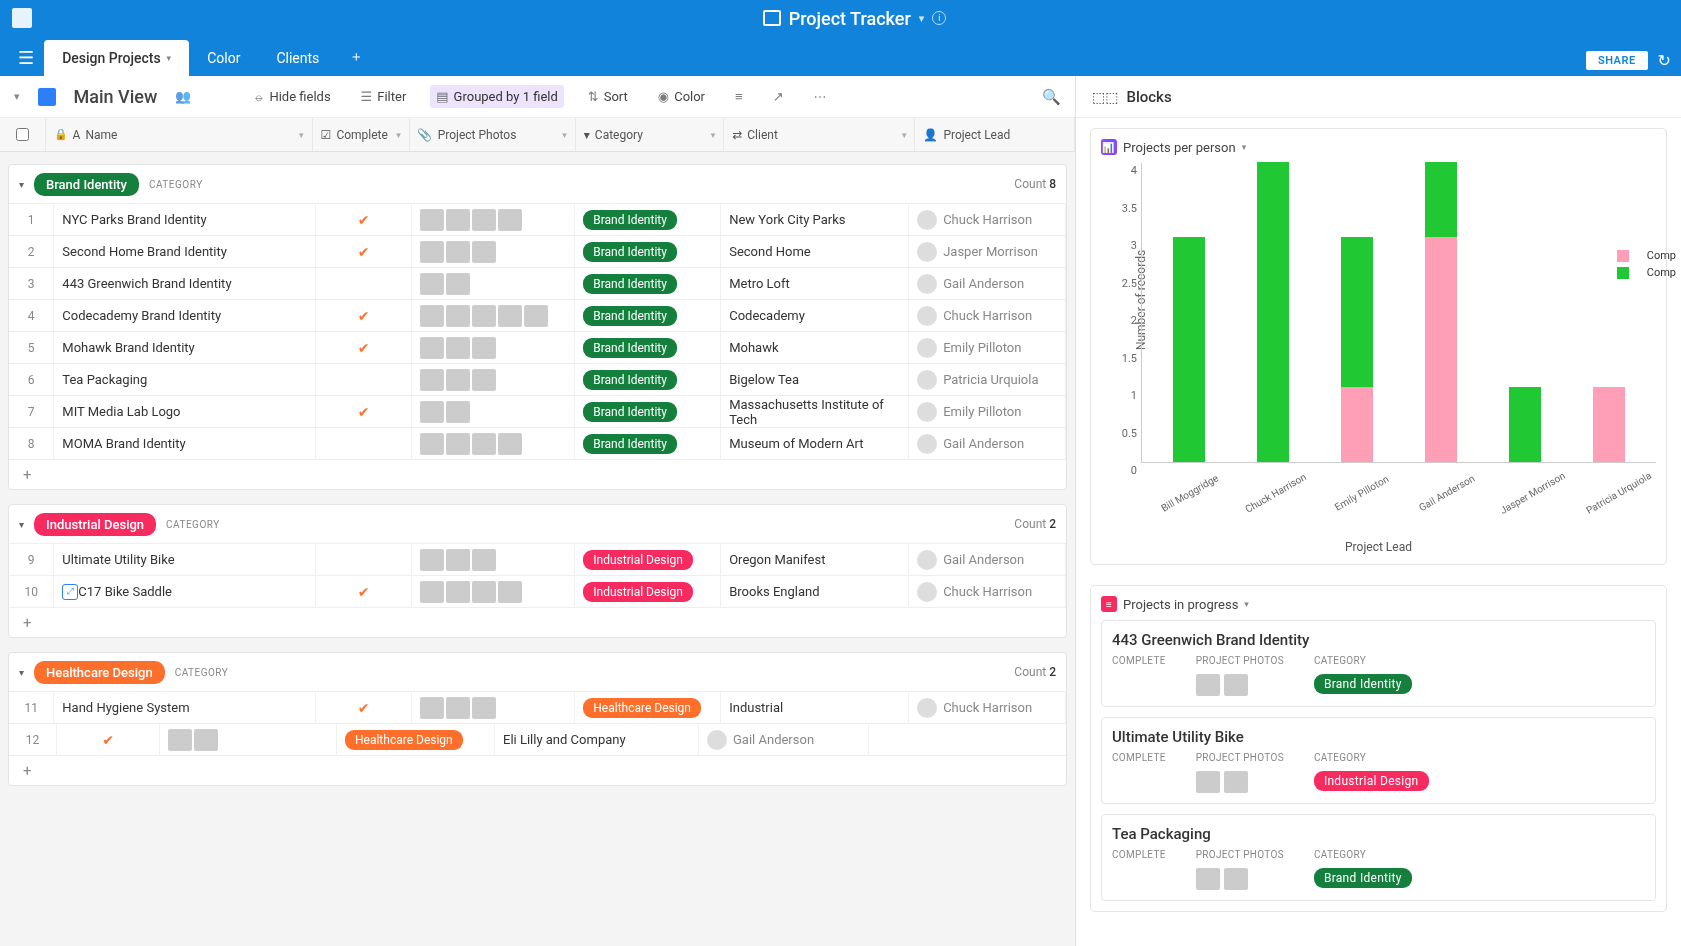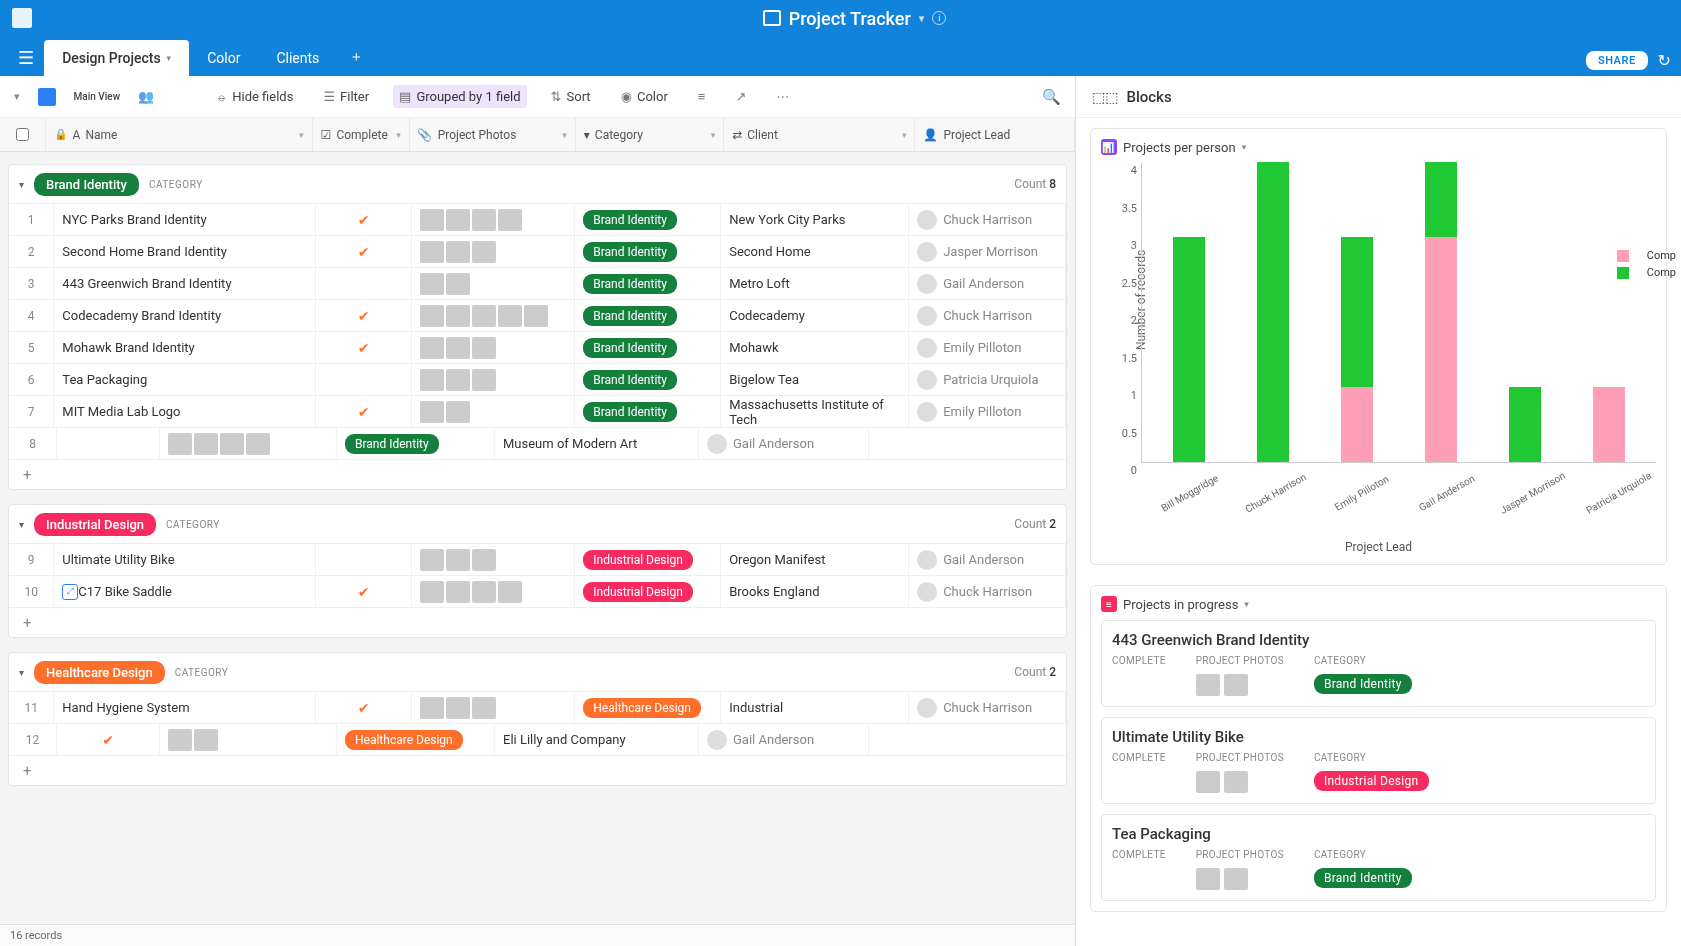--- a/index.html
+++ b/index.html
@@ -10,30 +10,30 @@
 .topbar-center .briefcase{width:18px;height:16px;border:2px solid #fff;border-radius:2px;position:relative}
 .topbar-center .caret{font-size:11px;opacity:.8}
 .topbar-center .info{width:14px;height:14px;border:1.5px solid #fff;border-radius:50%;display:flex;align-items:center;justify-content:center;font-size:9px;opacity:.7}
 .tabbar{height:40px;background:#1283da;display:flex;align-items:flex-end;padding:0 10px;gap:2px}
 .menu-icon{color:#fff;font-size:18px;padding:8px;cursor:pointer}
 .tab{padding:10px 18px;color:#fff;font-size:14px;border-radius:4px 4px 0 0;cursor:pointer;display:flex;align-items:center;gap:6px}
 .tab.active{background:#fff;color:#333;font-weight:500}
 .tab .caret{font-size:9px;opacity:.6}
 .tab-add{color:#fff;padding:10px;cursor:pointer;font-size:14px}
 .tabbar-right{margin-left:auto;display:flex;align-items:center;gap:10px;padding-bottom:6px}
-.share-btn{background:#fff;color:#1283da;padding:3px 12px;border-radius:8px;font-size:11px;font-weight:600;letter-spacing:.5px}
+.share-btn{background:#fff;color:#1283da;padding:3px 12px;border-radius:2px;font-size:11px;font-weight:600;letter-spacing:.5px}
 .history-icon{color:#fff;font-size:16px}
 .main{display:flex;height:870px}
 .left{width:1075px;display:flex;flex-direction:column;background:#fff}
 .toolbar{height:42px;display:flex;align-items:center;padding:0 14px;gap:18px;border-bottom:1px solid #eee;font-size:13px;color:#444}
 .tb-item{display:flex;align-items:center;gap:5px;cursor:pointer;padding:4px 6px;border-radius:3px}
 .tb-item.grouped{background:#ede3fc;color:#333}
 .view-dd{font-size:11px;color:#888}
 .view-grid{width:18px;height:18px;background:#2d7ff9;border-radius:2px;display:inline-block}
-.view-name{font-weight:500;font-size:10px}
+.view-name{font-weight:500;font-size:18px}
 .tb-ico{font-size:13px;opacity:.7}
 .search-ico{margin-left:auto;font-size:15px}
 .headers{height:34px;display:flex;background:#f7f7f7;border-bottom:1px solid #e0e0e0;font-size:12px;color:#555}
 .hcell{display:flex;align-items:center;padding:0 8px;border-right:1px solid #e8e8e8;gap:5px}
 .hcell .dd{margin-left:auto;font-size:9px;color:#aaa}
 .col-chk{width:48px;justify-content:center}
 .col-name{width:285px}
 .col-comp{width:103px}
 .col-photo{width:177px}
 .col-cat{width:158px}
@@ -312,20 +312,21 @@
               <span class="thumb"></span>
             </div>
       <div class="cell c-cat">
               <span class="pill tag-brand">Brand Identity</span>
             </div>
       <div class="cell c-client">Massachusetts Institute of Tech</div>
       <div class="cell c-lead"><span class="avatar"></span>Emily Pilloton</div>
           </div>
           <div class="row">
             <div class="cell c-num">8</div>
+      <div class="cell c-name">MOMA Brand Identity</div>
       <div class="cell c-comp"></div>
       <div class="cell c-photo">
               <span class="thumb"></span>
               <span class="thumb"></span>
               <span class="thumb"></span>
               <span class="thumb"></span>
             </div>
       <div class="cell c-cat">
               <span class="pill tag-brand">Brand Identity</span>
             </div>
@@ -406,23 +407,20 @@
       <div class="cell c-cat">
               <span class="pill tag-health">Healthcare Design</span>
             </div>
       <div class="cell c-client">Eli Lilly and Company</div>
       <div class="cell c-lead"><span class="avatar"></span>Gail Anderson</div>
           </div>
           <div class="add-row">+</div>
         </div>
       </div>
 
-    <div class="footer">
-      <span>16 records</span>
-    </div>
   </div>
 
   <div class="right">
     <div class="blocks-hdr">
       <span class="blocks-ico">⬚⬚</span>
       <span>Blocks</span>
     </div>
 
     <div class="block" style="position:relative">
       <div class="block-title">

